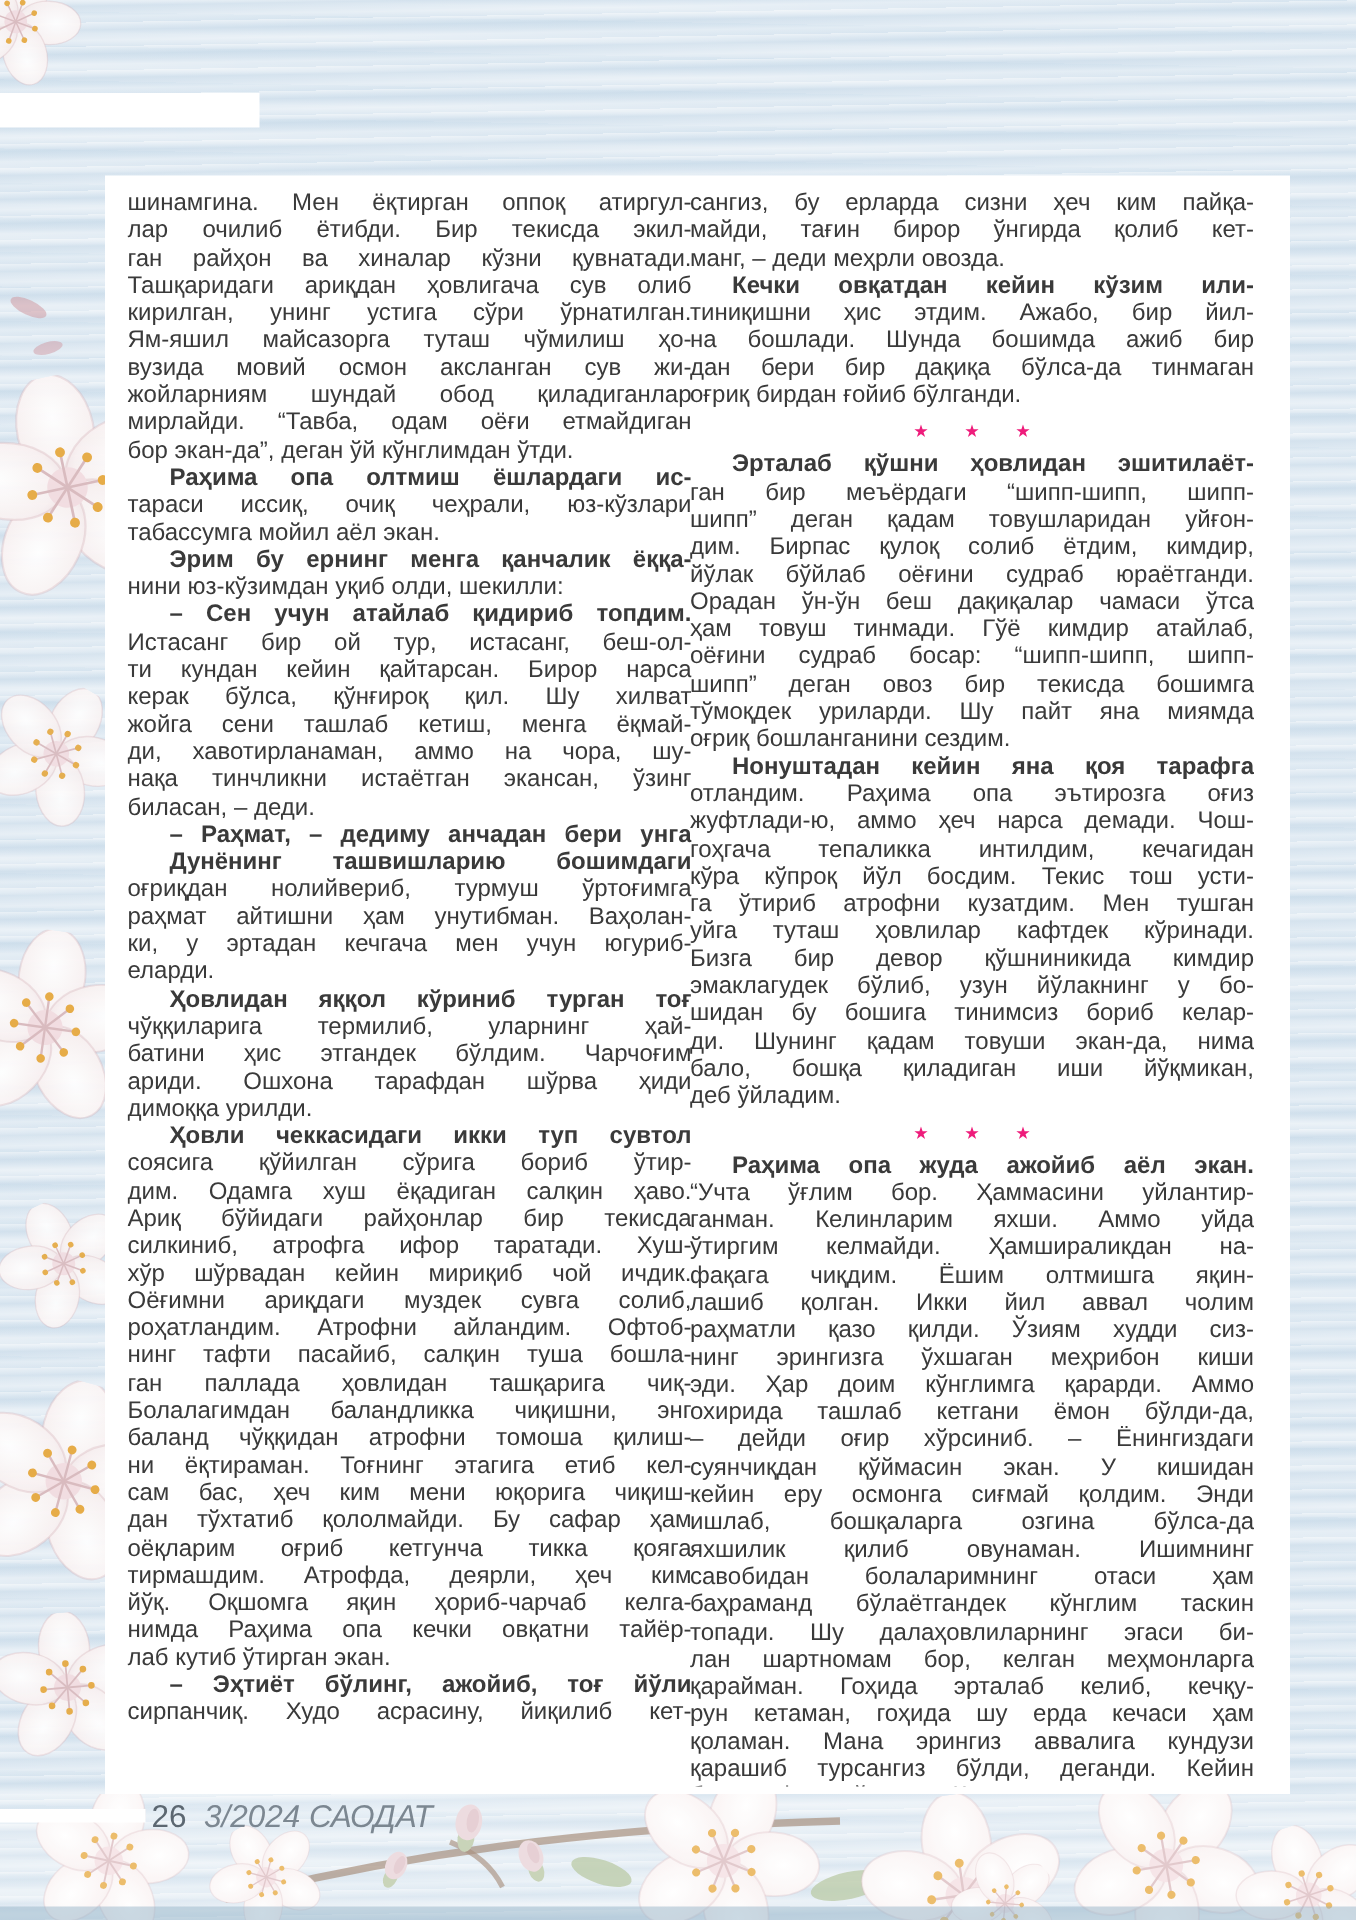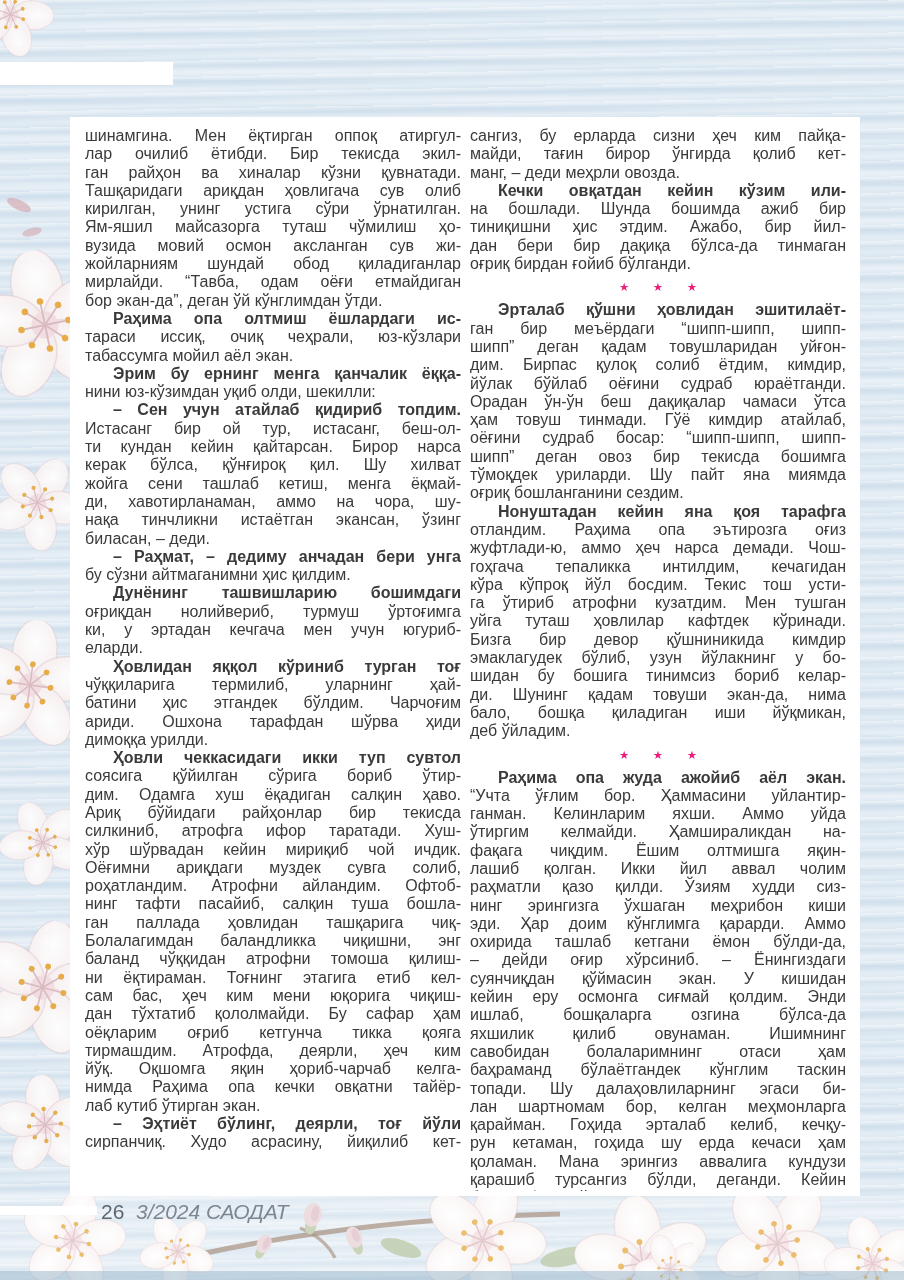--- a/index.html
+++ b/index.html
@@ -22,21 +22,21 @@
   .bloom{position:absolute;pointer-events:none;}
   .speck{position:absolute;border-radius:50%;background:#cf9aa3;}
   .leaf{position:absolute;border-radius:50%;background:#a9bd91;}
   
   .topbar{position:absolute;left:0;top:62px;width:173px;height:23px;background:#ffffff;z-index:3;}
   
   .sheet{position:absolute;left:70px;top:117px;width:790px;height:1079px;background:#ffffff;z-index:2;}
   .col{position:absolute;top:10px;width:376px;height:1064px;overflow:hidden;
        font-size:16px;color:var(--ink);}
   .col-left{left:15px;}
-  .col-right{left:400px;}
+  .col-right{left:390px;}
   .line{height:18.3px;line-height:18.3px;text-align:justify;text-align-last:justify;
         word-spacing:normal;white-space:nowrap0;}
   .line.start{text-indent:28px;font-weight:bold;}
   .line.end{text-align-last:left;}
   .stars{height:17px;line-height:17px;text-align:center;color:var(--pink);
          font-size:11.5px;letter-spacing:10px;text-indent:10px;
          font-family:"DejaVu Sans",sans-serif;margin:6px 0 5px 0;}
   
   .strip{position:absolute;left:0;top:1196px;width:904px;height:84px;overflow:hidden;z-index:1;}
   .strip::after{content:"";position:absolute;inset:0;background:rgba(255,255,255,.24);}
@@ -144,23 +144,23 @@
         <div class="line end">нини юз-кўзимдан уқиб олди, шекилли:</div>
         <div class="line start">– Сен учун атайлаб қидириб топдим.</div>
         <div class="line">Истасанг бир ой тур, истасанг, беш-ол-</div>
         <div class="line">ти кундан кейин қайтарсан. Бирор нарса</div>
         <div class="line">керак бўлса, қўнғироқ қил. Шу хилват</div>
         <div class="line">жойга сени ташлаб кетиш, менга ёқмай-</div>
         <div class="line">ди, хавотирланаман, аммо на чора, шу-</div>
         <div class="line">нақа тинчликни истаётган экансан, ўзинг</div>
         <div class="line end">биласан, – деди.</div>
         <div class="line start">– Раҳмат, – дедиму анчадан бери унга</div>
-        <div class="line end">бу сўзни айтмаганимни ҳис қилдим.</div>
         <div class="line start">Дунёнинг ташвишларию бошимдаги</div>
         <div class="line">оғриқдан нолийвериб, турмуш ўртоғимга</div>
+        <div class="line">раҳмат айтишни ҳам унутибман. Ваҳолан-</div>
         <div class="line">ки, у эртадан кечгача мен учун югуриб-</div>
         <div class="line end">еларди.</div>
         <div class="line start">Ҳовлидан яққол кўриниб турган тоғ</div>
         <div class="line">чўққиларига термилиб, уларнинг ҳай-</div>
         <div class="line">батини ҳис этгандек бўлдим. Чарчоғим</div>
         <div class="line">ариди. Ошхона тарафдан шўрва ҳиди</div>
         <div class="line end">димоққа урилди.</div>
         <div class="line start">Ҳовли чеккасидаги икки туп сувтол</div>
         <div class="line">соясига қўйилган сўрига бориб ўтир-</div>
         <div class="line">дим. Одамга хуш ёқадиган салқин ҳаво.</div>
@@ -174,30 +174,30 @@
         <div class="line">Болалагимдан баландликка чиқишни, энг</div>
         <div class="line">баланд чўққидан атрофни томоша қилиш-</div>
         <div class="line">ни ёқтираман. Тоғнинг этагига етиб кел-</div>
         <div class="line">сам бас, ҳеч ким мени юқорига чиқиш-</div>
         <div class="line">дан тўхтатиб қололмайди. Бу сафар ҳам</div>
         <div class="line">оёқларим оғриб кетгунча тикка қояга</div>
         <div class="line">тирмашдим. Атрофда, деярли, ҳеч ким</div>
         <div class="line">йўқ. Оқшомга яқин ҳориб-чарчаб келга-</div>
         <div class="line">нимда Раҳима опа кечки овқатни тайёр-</div>
         <div class="line end">лаб кутиб ўтирган экан.</div>
-        <div class="line start">– Эҳтиёт бўлинг, деярли, тоғ йўли</div>
+        <div class="line start">– Эҳтиёт бўлинг, ажойиб, тоғ йўли</div>
         <div class="line">сирпанчиқ. Худо асрасину, йиқилиб кет-</div>
       </div>
     <div class="col col-right" id="col-right">
         <div class="line">сангиз, бу ерларда сизни ҳеч ким пайқа-</div>
         <div class="line">майди, тағин бирор ўнгирда қолиб кет-</div>
         <div class="line end">манг, – деди меҳрли овозда.</div>
         <div class="line start">Кечки овқатдан кейин кўзим или-</div>
+        <div class="line">тиниқишни ҳис этдим. Ажабо, бир йил-</div>
         <div class="line">на бошлади. Шунда бошимда ажиб бир</div>
-        <div class="line">тиниқишни ҳис этдим. Ажабо, бир йил-</div>
         <div class="line">дан бери бир дақиқа бўлса-да тинмаган</div>
         <div class="line end">оғриқ бирдан ғойиб бўлганди.</div>
         <div class="stars">★ ★ ★</div>
         <div class="line start">Эрталаб қўшни ҳовлидан эшитилаёт-</div>
         <div class="line">ган бир меъёрдаги “шипп-шипп, шипп-</div>
         <div class="line">шипп” деган қадам товушларидан уйғон-</div>
         <div class="line">дим. Бирпас қулоқ солиб ётдим, кимдир,</div>
         <div class="line">йўлак бўйлаб оёғини судраб юраётганди.</div>
         <div class="line">Орадан ўн-ўн беш дақиқалар чамаси ўтса</div>
         <div class="line">ҳам товуш тинмади. Гўё кимдир атайлаб,</div>

